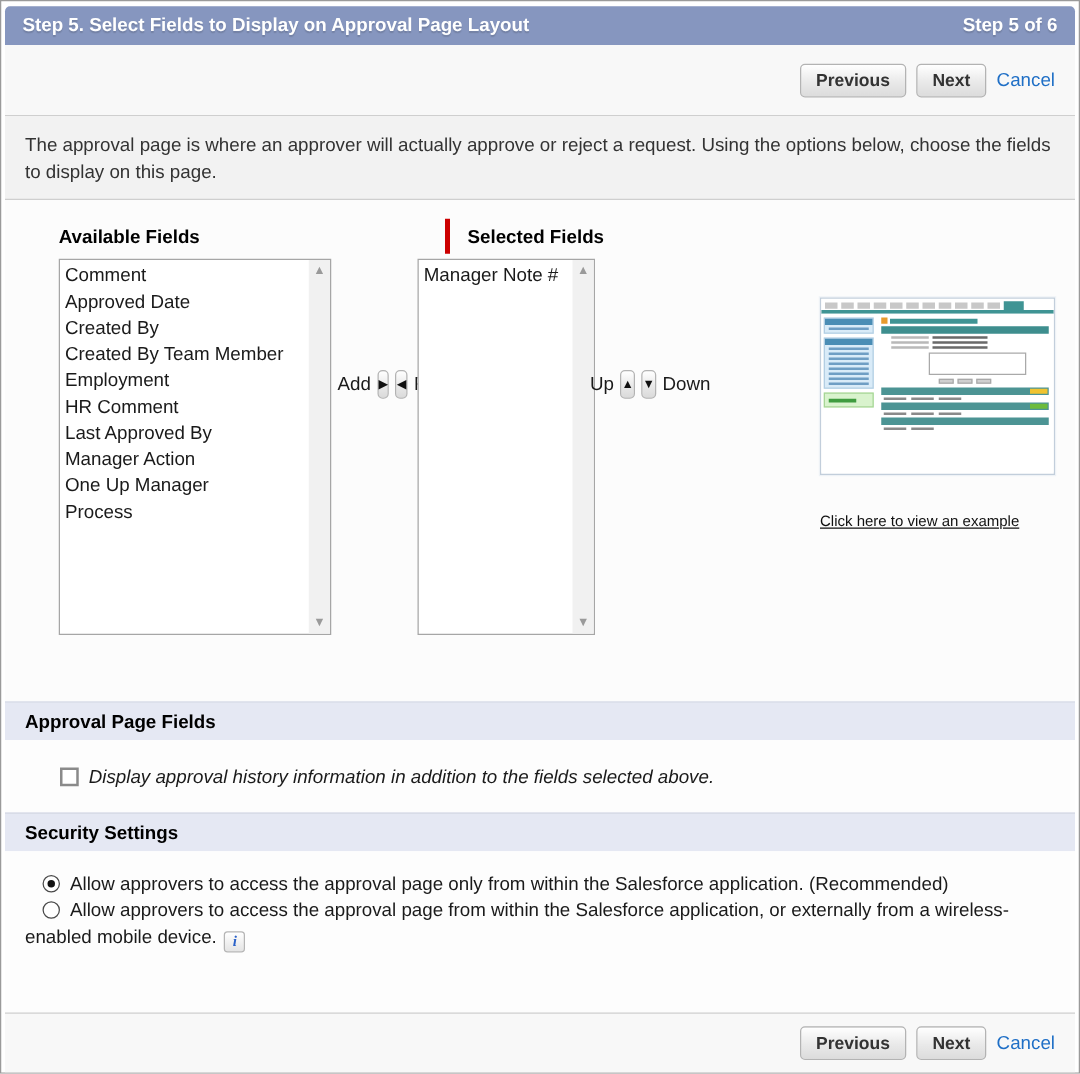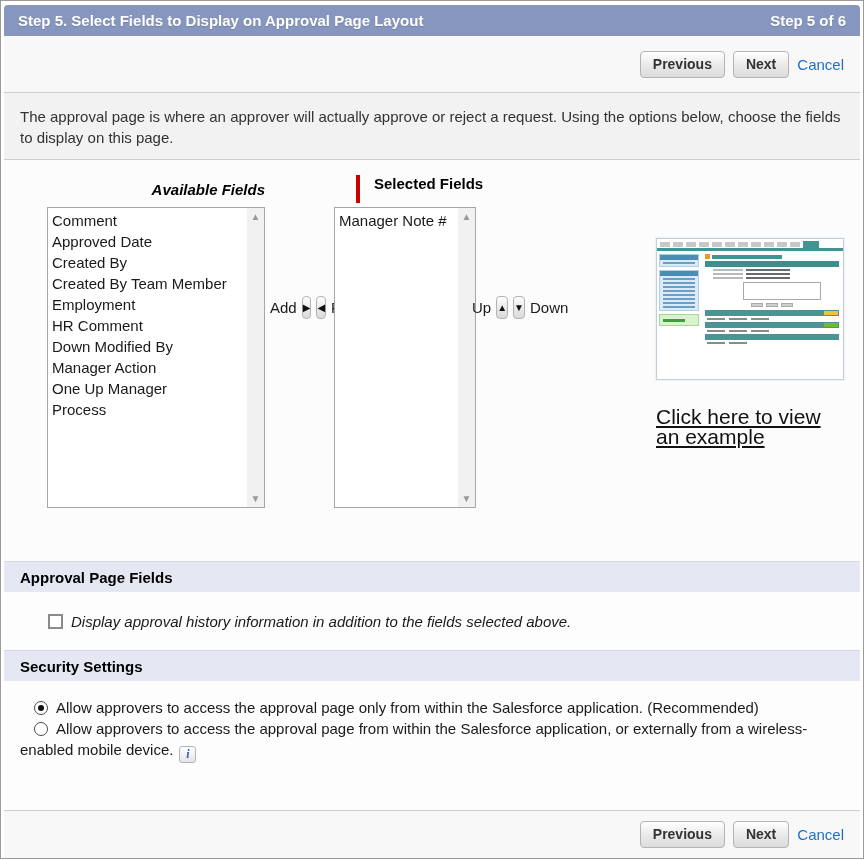--- a/index.html
+++ b/index.html
@@ -55,23 +55,23 @@
     padding:13px 16px 0 16px;
     font-size:15px; color:#333; line-height:21px;
   }
 
   
   .main {
     flex:0 0 401px;
     background:#fcfcfc;
     position:relative;
   }
-  .col-label { position:absolute; font-size:15px; font-weight:bold; color:#000; text-align:right;font-style:italic; }
+  .col-label { position:absolute; font-size:15px; font-weight:bold; color:#000; text-align:left; }
   .lbl-available { left:43px; top:21px; width:218px; }
-  .lbl-selected-wrap { position:absolute; left:322px; top:15px; display:flex; align-items:flex-start;padding-left:30px; }
+  .lbl-selected-wrap { position:absolute; left:322px; top:15px; display:flex; align-items:center;padding-left:30px; }
   .req-bar { width:4px; height:28px; background:#cc0000; margin-right:14px; }
   .lbl-selected { font-size:15px; font-weight:bold; color:#000; }
 
   .listbox {
     position:absolute; top:47px;
     background:#fff; border:1px solid #a6a6a6;
     overflow:hidden;
   }
   .listbox.available { left:43px; width:218px; height:301px; }
   .listbox.selected  { left:330px; width:142px; height:301px; }
@@ -131,21 +131,21 @@
   .t-btn { width:12px; height:4px; background:#cfcfcf; border:1px solid #a9a9a9; }
   .t-hrow { position:relative; height:6px; background:#4c9494; margin:2px 0; }
   .t-chip { position:absolute; right:1px; top:1px; width:14px; height:4px; }
   .t-chip.yellow { background:#f0c330; }
   .t-chip.green { background:#6cbb3c; }
   .t-datarow { display:flex; gap:4px; margin:2px 0 2px 2px; }
   .t-d { height:2px; background:#8a8a8a; width:18px; }
 
   .example-link {
     position:absolute; left:652px; top:247px; width:165px;
-    font-size:21px; line-height:20px; color:#111;
+    font-size:12px; line-height:20px; color:#111;
     text-decoration:underline; cursor:pointer;
   }
 
   
   .section-hdr {
     flex:0 0 31px;
     background:#e5e8f3;
     border-top:1px solid #d4d7e4;
     display:flex; align-items:center;
     padding-left:16px;
@@ -210,21 +210,21 @@
     </div>
 
     <div class="listbox available">
       <div class="items">
         <div class="item">Comment</div>
         <div class="item">Approved Date</div>
         <div class="item">Created By</div>
         <div class="item">Created By Team Member</div>
         <div class="item">Employment</div>
         <div class="item">HR Comment</div>
-        <div class="item">Down Modified By</div>
+        <div class="item">Last Approved By</div>
         <div class="item">Manager Action</div>
         <div class="item">One Up Manager</div>
         <div class="item">Process</div>
       </div>
       <div class="vscroll">
         <div class="arr up">▲</div>
         <div class="arr down">▼</div>
       </div>
     </div>
 

